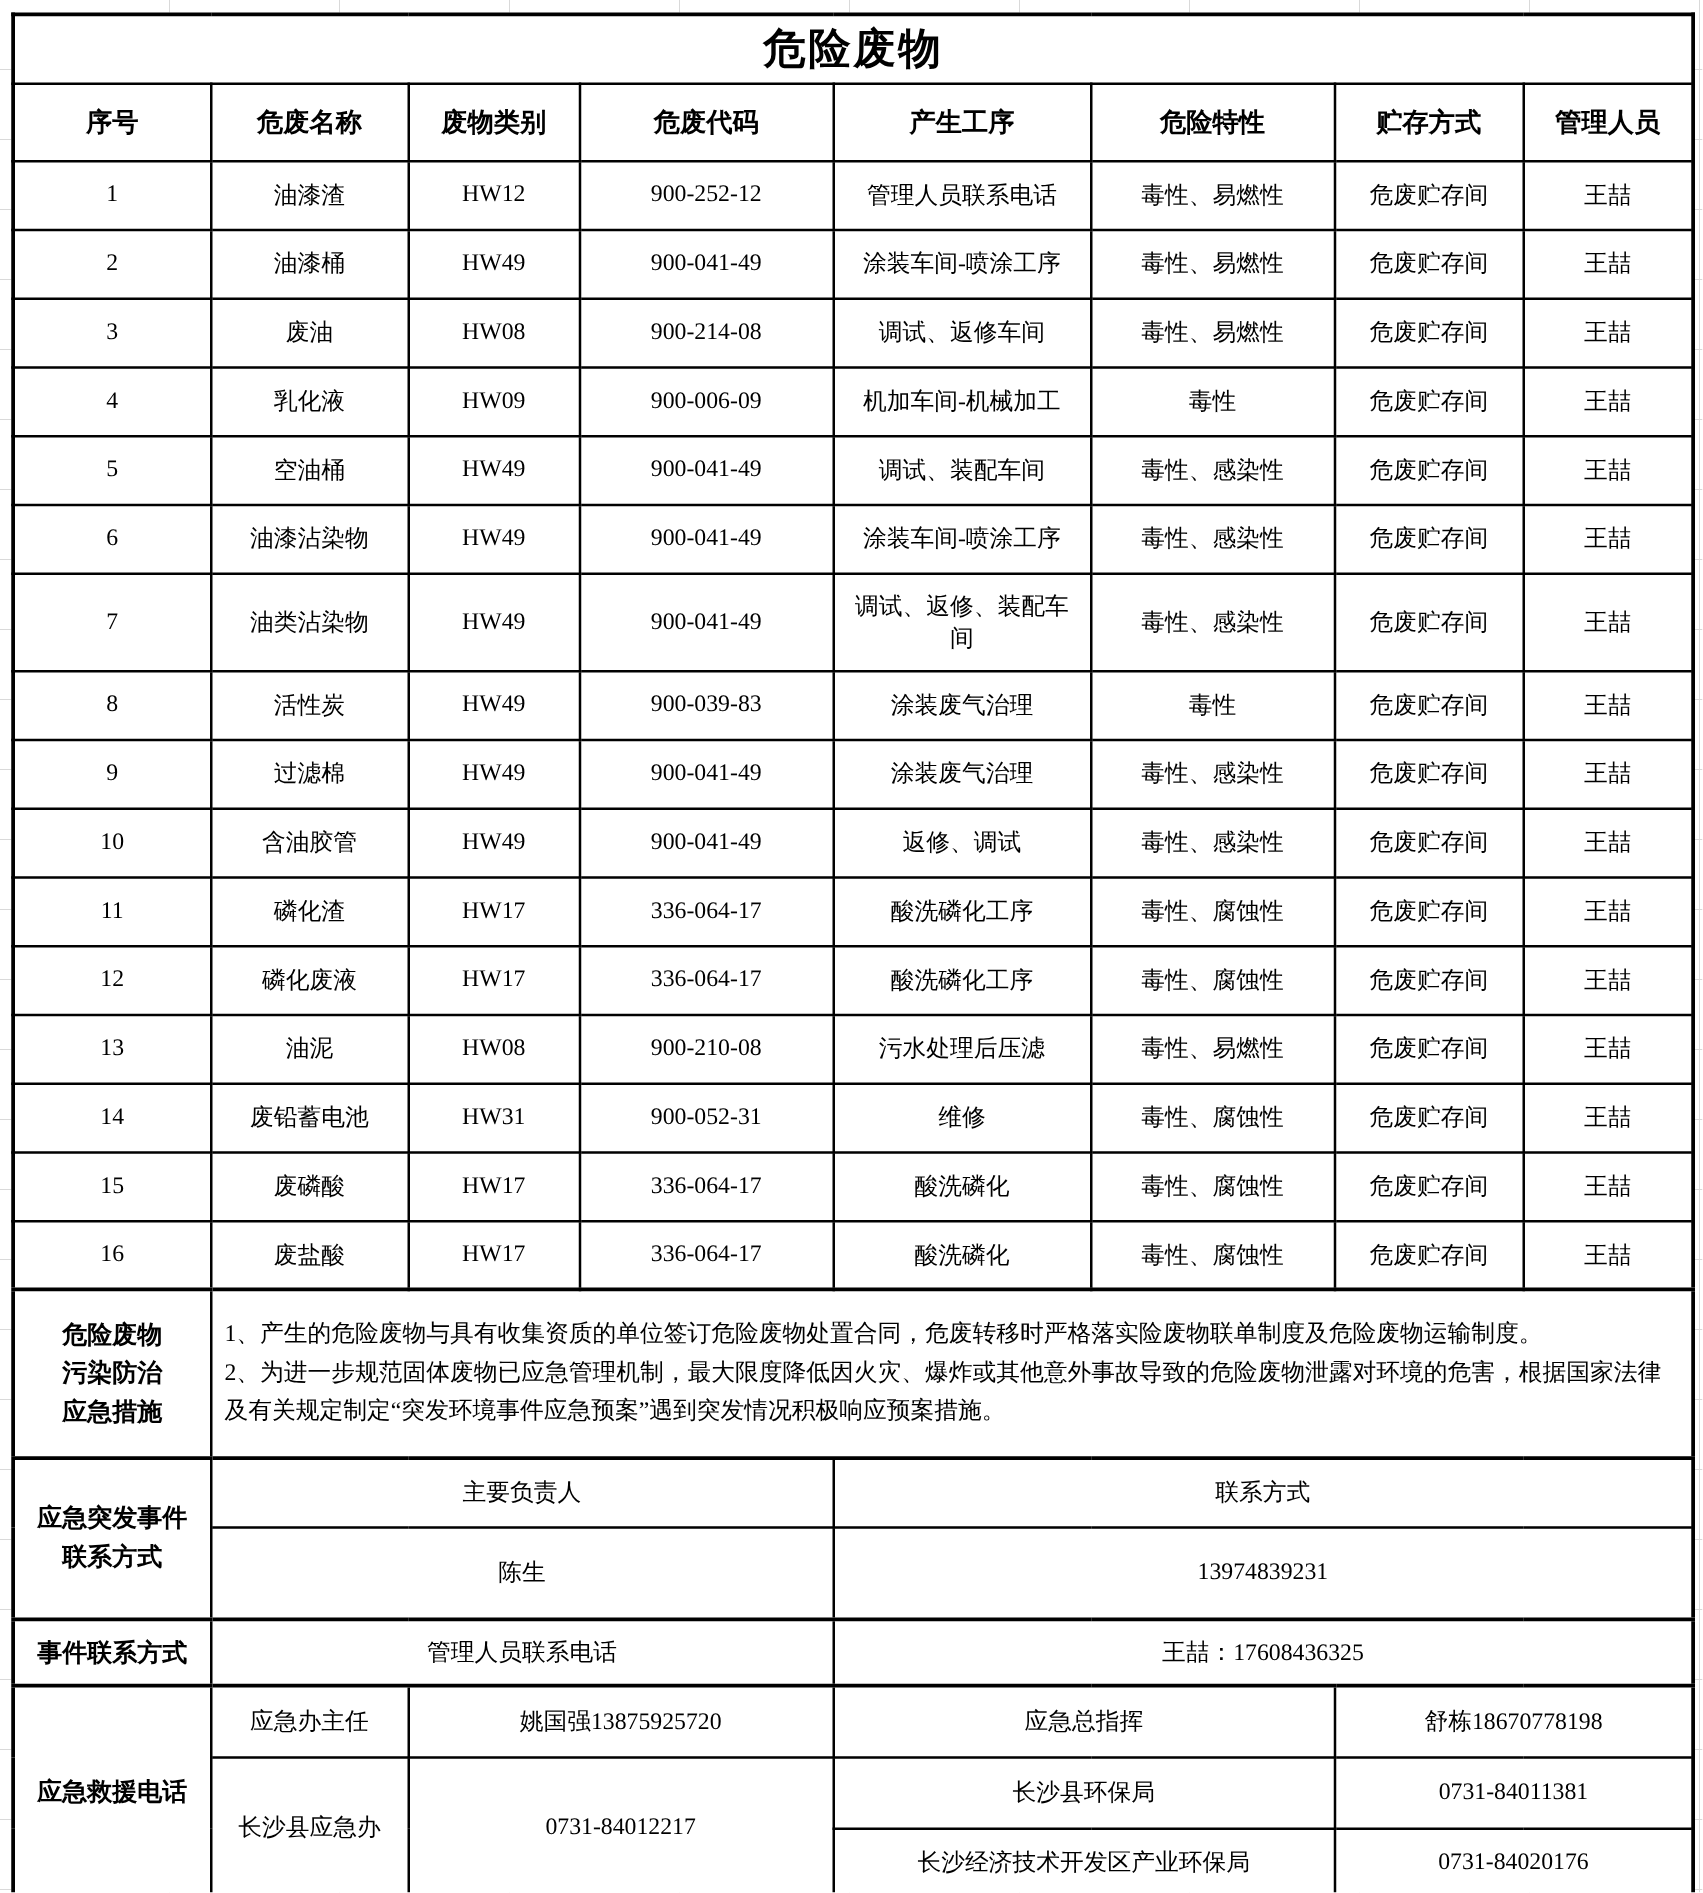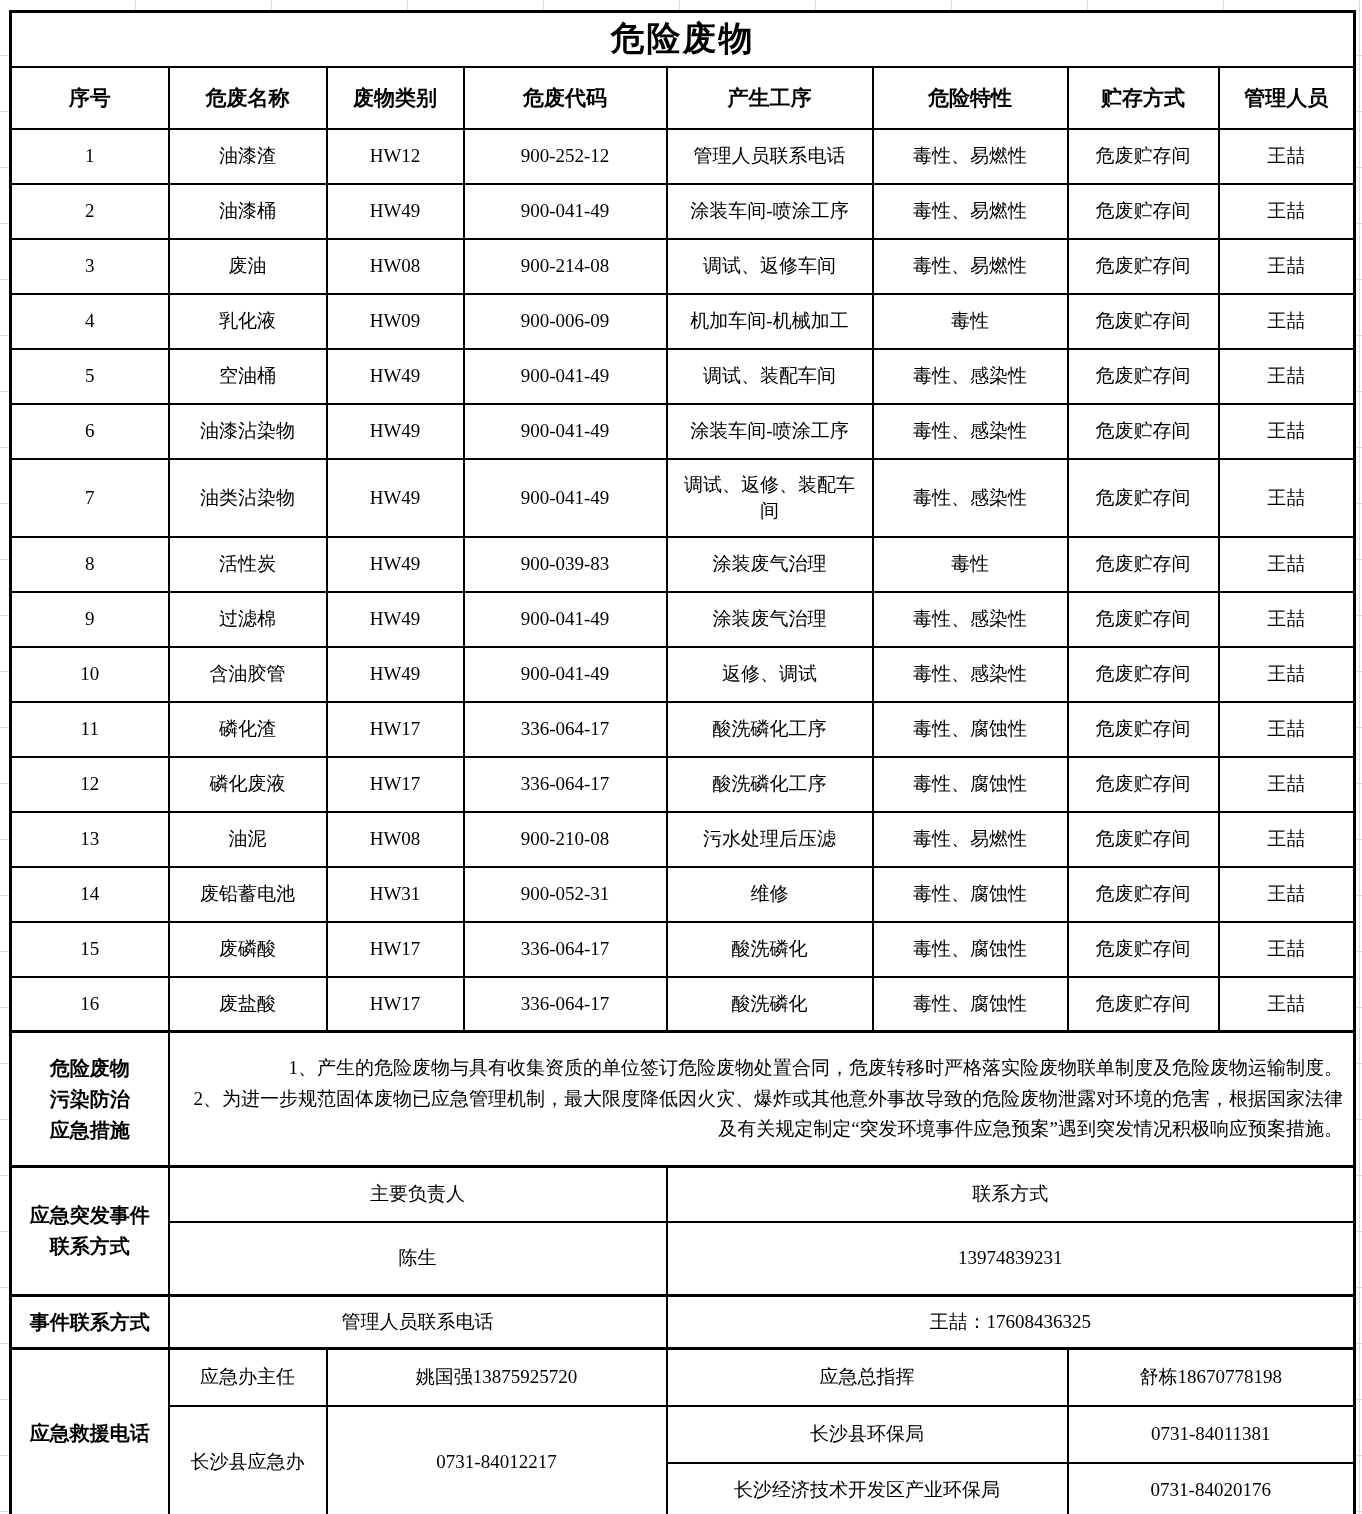--- a/index.html
+++ b/index.html
@@ -35,21 +35,21 @@
     font-size:34px;
     font-weight:bold;
     letter-spacing:2px;
     border-bottom:2px solid #000;
   }
   tr.hdr td{font-weight:bold;font-size:21px;}
   tr.sep > td{border-top:3px solid #000;}
   td.label{font-weight:bold;font-size:20px;}
   td.pre{white-space:pre-line;line-height:1.55;}
   td.measures-text{
-    text-align:right;
+    text-align:left;
     line-height:1.6;
     padding:4px 10px;
   }
 </style>
 </head>
 <body>
 
 <div class="sheet">
 <table class="main">
   <colgroup>

